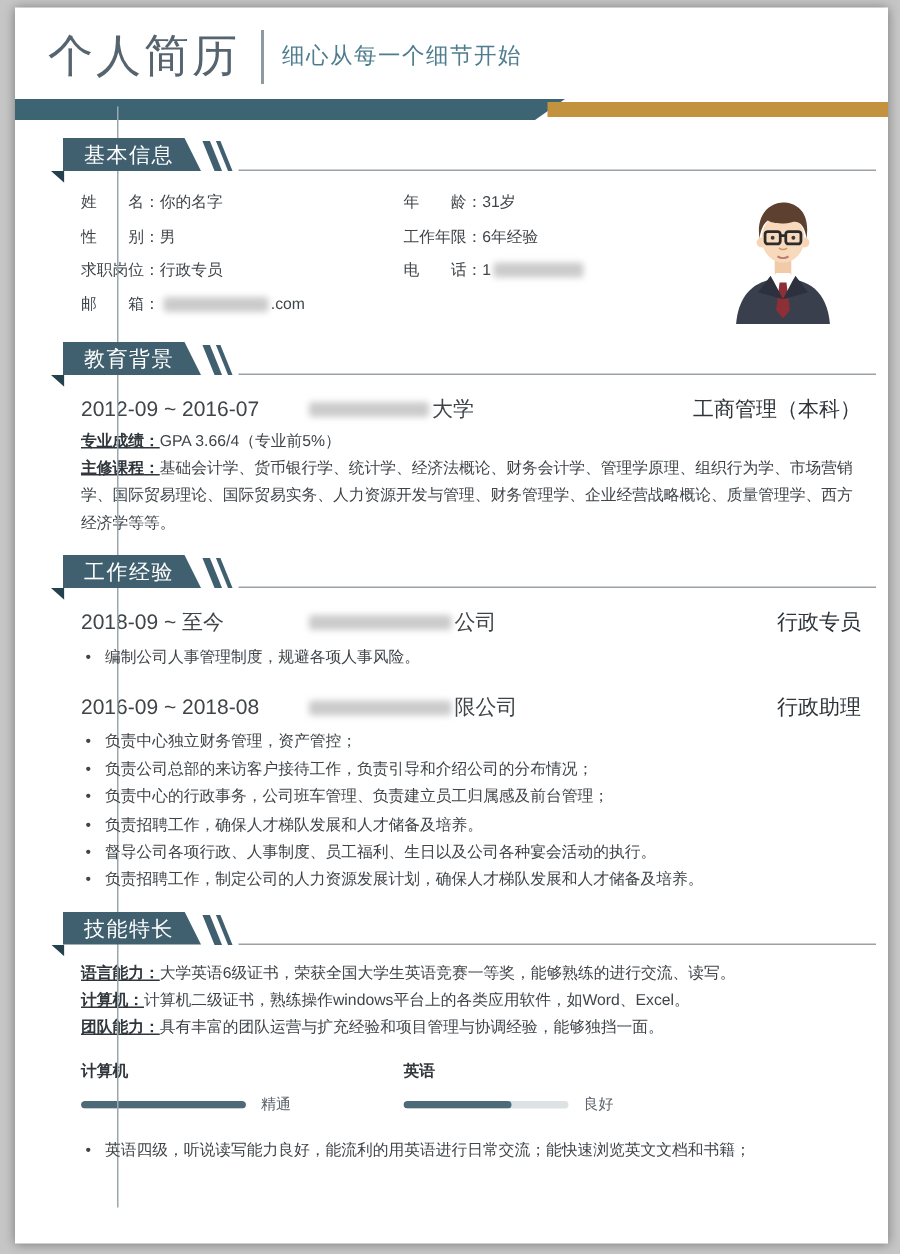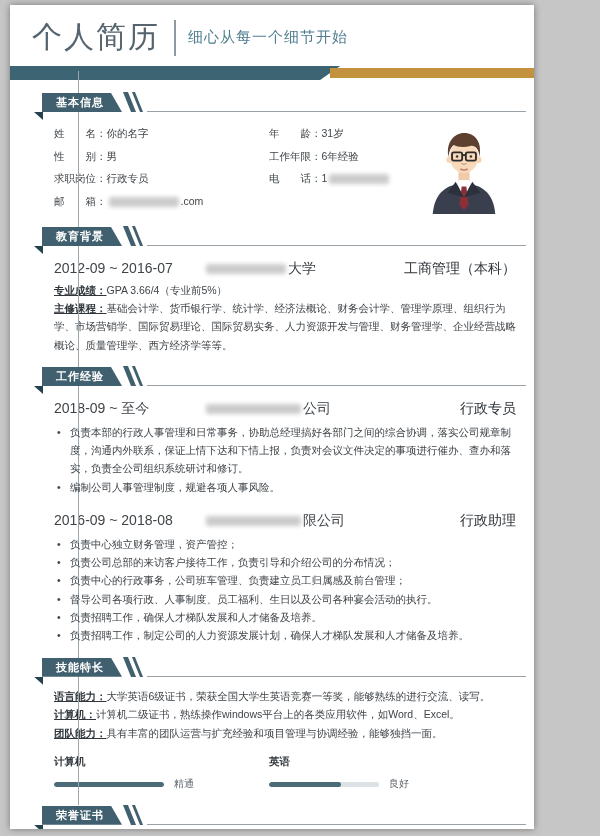--- a/index.html
+++ b/index.html
@@ -2,21 +2,21 @@
 <html><head>
 <meta charset="utf-8">
 <style>
   html,body{margin:0;padding:0;}
   body{
     width:600px;height:836px;background:#c6c6c6;
     font-family:"Liberation Sans","DejaVu Sans",sans-serif;
     position:relative;overflow:hidden;
   }
   .page{
-    position:absolute;left:10px;top:5px;width:524px;height:824px;
+    position:absolute;left:10px;top:5px;width:582px;height:824px;
     background:#ffffff;box-shadow:0 0 7px rgba(0,0,0,.4);
     overflow:hidden;
   }
   
   .hdr{display:flex;align-items:center;padding:12px 0 4px 22px;}
   .hdr-title{font-size:30px;color:#55646e;letter-spacing:2px;font-weight:400;}
   .hdr-div{width:2px;height:36px;background:#8d9aa2;margin:0 12px 0 14px;}
   .hdr-right{display:flex;flex-direction:column;justify-content:center;}
   .hdr-tagline{font-size:15px;color:#4e7d8e;letter-spacing:1px;}
   .hdr-sub{font-size:17px;color:#4f6ema;color:#4f6875;margin-top:2px;}
@@ -31,21 +31,21 @@
     position:absolute;left:61%;right:0;top:2px;height:10px;background:#c3923f;
   }
   
   .vline{position:absolute;left:68px;top:66px;width:1px;height:734px;background:#9aa7ad;}
   
   .sec{margin-top:12px;}
   .sec-head{display:flex;align-items:flex-end;margin-left:32px;margin-right:8px;position:relative;}
   .badge-wrap{position:relative;}
   .badge{
     display:inline-block;background:#41606f;color:#fff;
-    font-size:11px;font-weight:bold;letter-spacing:1px;
+    font-size:14px;font-weight:normal;letter-spacing:1px;
     padding:4px 18px 4px 14px;line-height:1;
     clip-path:polygon(0 0,calc(100% - 11px) 0,100% 100%,0 100%);
   }
   .badge-fold{
     position:absolute;left:-8px;top:100%;width:9px;height:8px;background:#24414e;
     clip-path:polygon(0 0,100% 0,100% 100%);
   }
   .stripe{width:5px;height:20px;background:#41606f;transform:skewX(22deg);margin-left:5px;}
   .stripe.s2{width:3px;margin-left:4px;}
   .sec-rule{flex:1;height:1px;background:#9aa2a7;margin-left:8px;margin-bottom:0px;}
@@ -173,34 +173,33 @@
       <span class="stripe s2"></span>
       <span class="sec-rule"></span>
     </div>
     <div class="content">
       <div class="drow">
         <span class="period">2018-09 ~ 至今</span>
         <span class="org"><span class="redact w95"></span><span>公司</span></span>
         <span class="role">行政专员</span>
       </div>
       <ul class="blt">
-        <li>负责本部的行政人事管理和日常事务，协助总经理搞好各部门之间的综合协调，落实公司规章制度，沟通内外联系，保证上情下达和下情上报，负责对会议文件决定的事项进行催办、查办和落实，负责全公司组织系统研讨和修订。</li>
         <li>编制公司人事管理制度，规避各项人事风险。</li>
       </ul>
       <div class="drow" style="margin-top:12px">
         <span class="period">2016-09 ~ 2018-08</span>
         <span class="org"><span class="redact w95"></span><span>限公司</span></span>
         <span class="role">行政助理</span>
       </div>
       <ul class="blt">
         <li>负责中心独立财务管理，资产管控；</li>
         <li>负责公司总部的来访客户接待工作，负责引导和介绍公司的分布情况；</li>
         <li>负责中心的行政事务，公司班车管理、负责建立员工归属感及前台管理；</li>
+        <li>负责招聘工作，确保人才梯队发展和人才储备及培养。</li>
         <li>督导公司各项行政、人事制度、员工福利、生日以及公司各种宴会活动的执行。</li>
-        <li>负责招聘工作，确保人才梯队发展和人才储备及培养。</li>
         <li>负责招聘工作，制定公司的人力资源发展计划，确保人才梯队发展和人才储备及培养。</li>
       </ul>
     </div>
   </div>
 
   <div class="sec">
     <div class="sec-head">
       <span class="badge-wrap"><span class="badge">技能特长</span><span class="badge-fold"></span></span>
       <span class="stripe"></span>
       <span class="stripe s2"></span>
@@ -227,26 +226,20 @@
                 <div class="bar-fill" style="width:65%"></div>
               </div>
             <span class="bar-level">良好</span>
           </div>
         </div>
       </div>
     </div>
   </div>
 
   <div class="sec">
-    <div class="sec-head">
-      <span class="badge-wrap"><span class="badge">荣誉证书</span><span class="badge-fold"></span></span>
-      <span class="stripe"></span>
-      <span class="stripe s2"></span>
-      <span class="sec-rule"></span>
-    </div>
     <div class="content">
       <ul class="blt">
         <li>英语四级，听说读写能力良好，能流利的用英语进行日常交流；能快速浏览英文文档和书籍；</li>
 
       </ul>
     </div>
   </div>
 
 </div>
 

